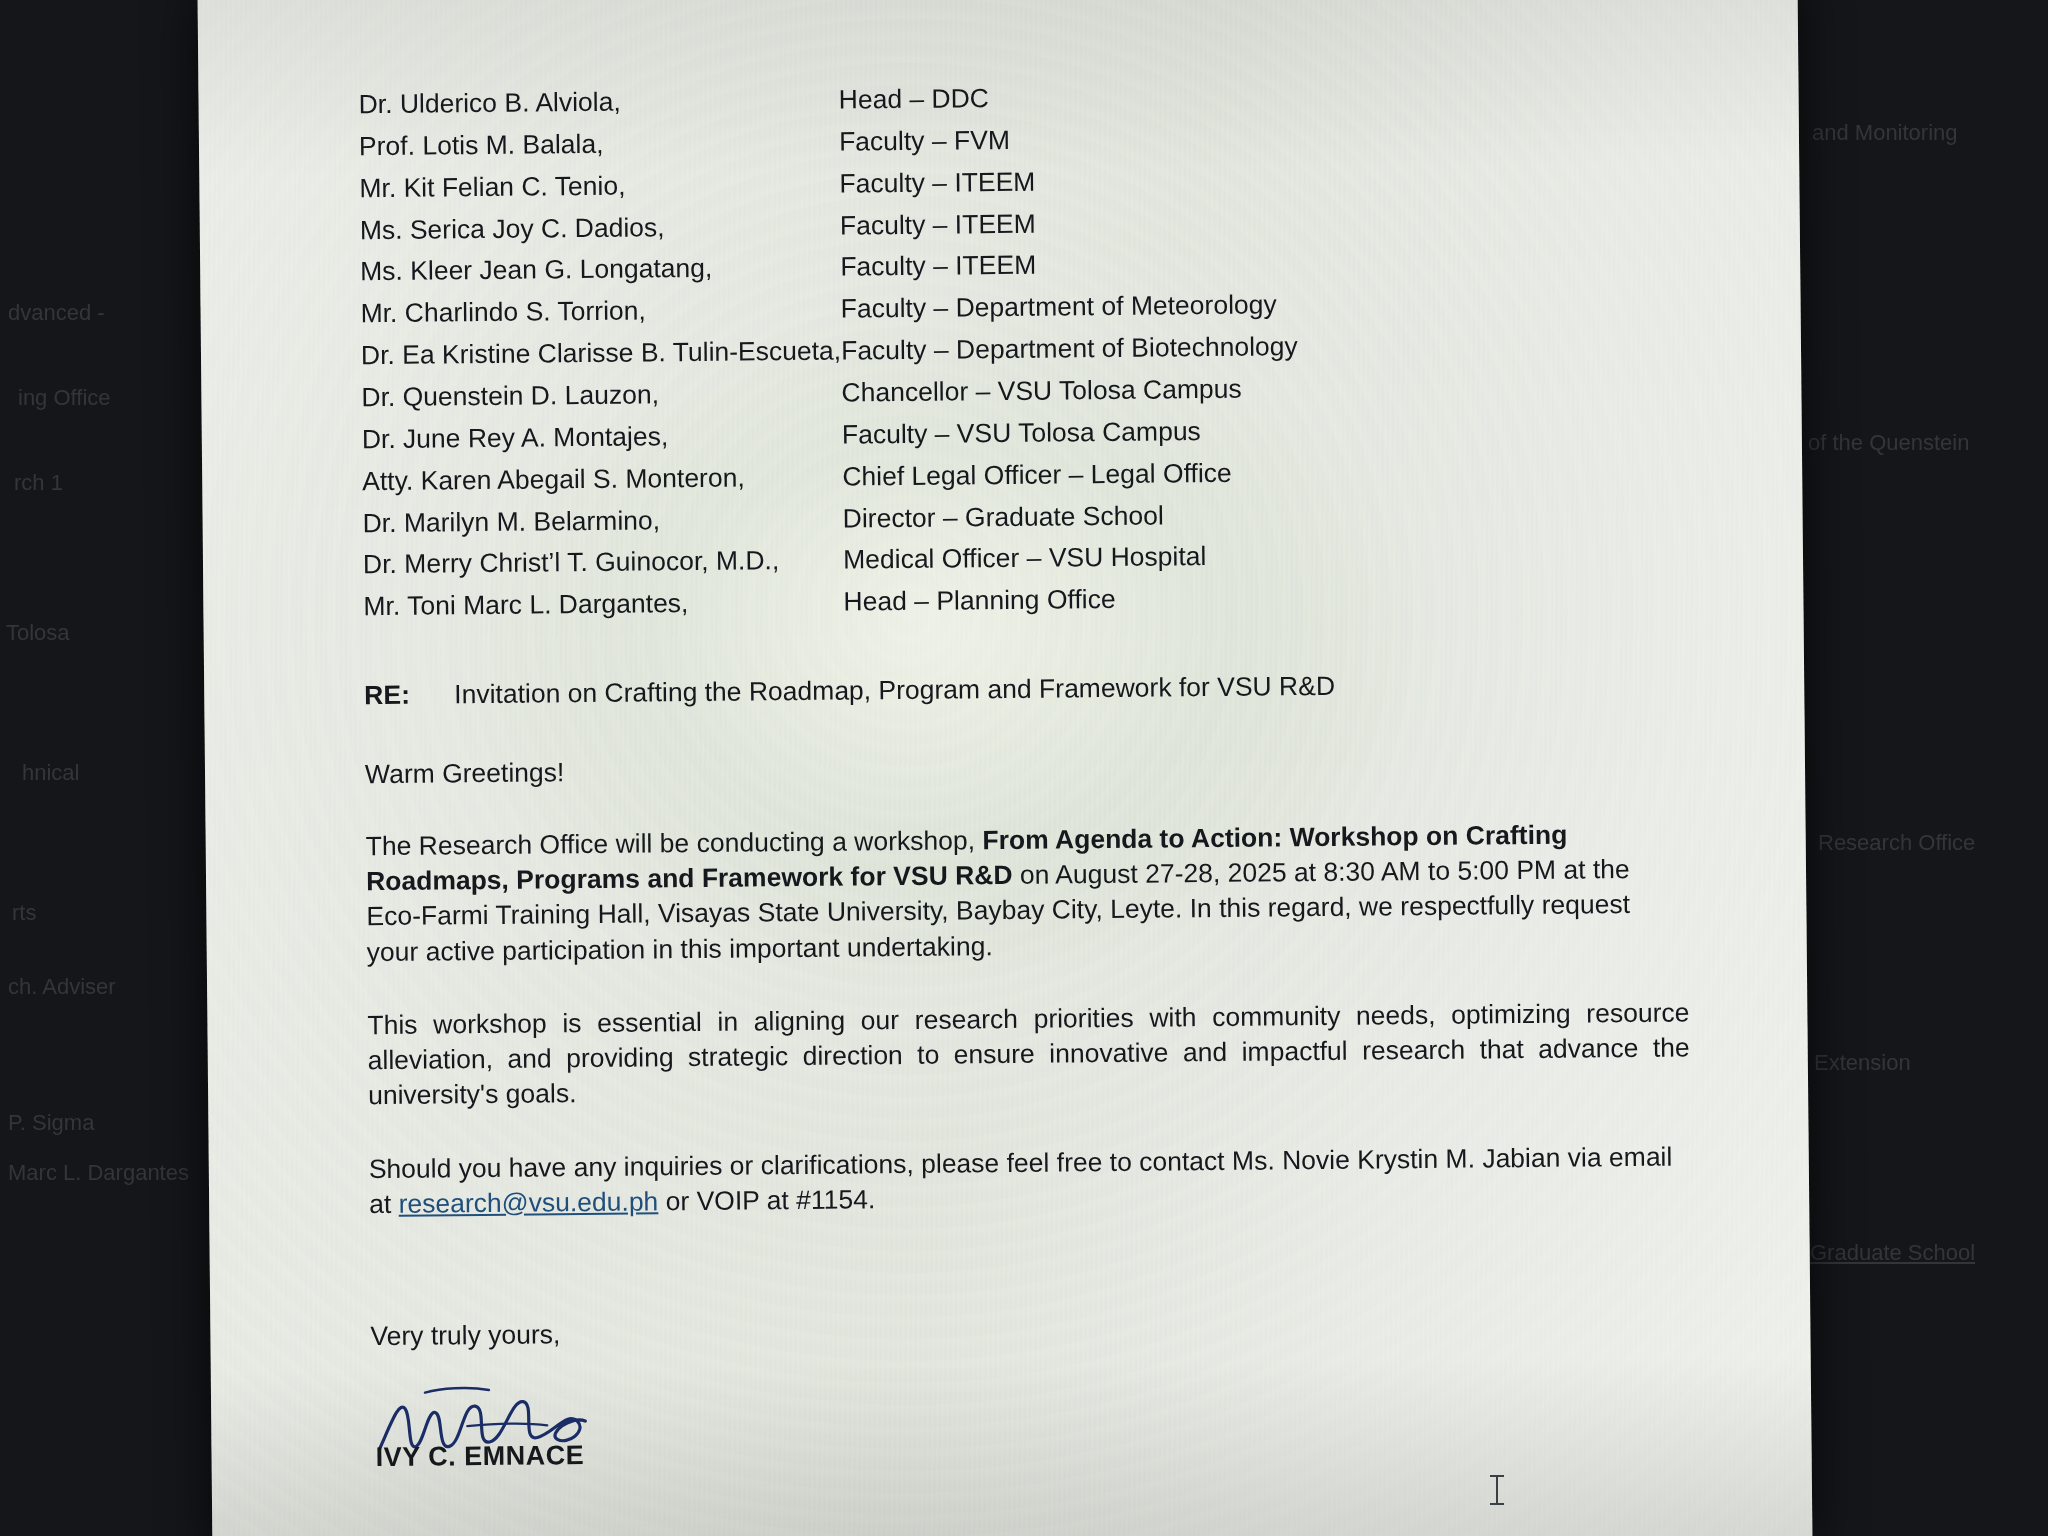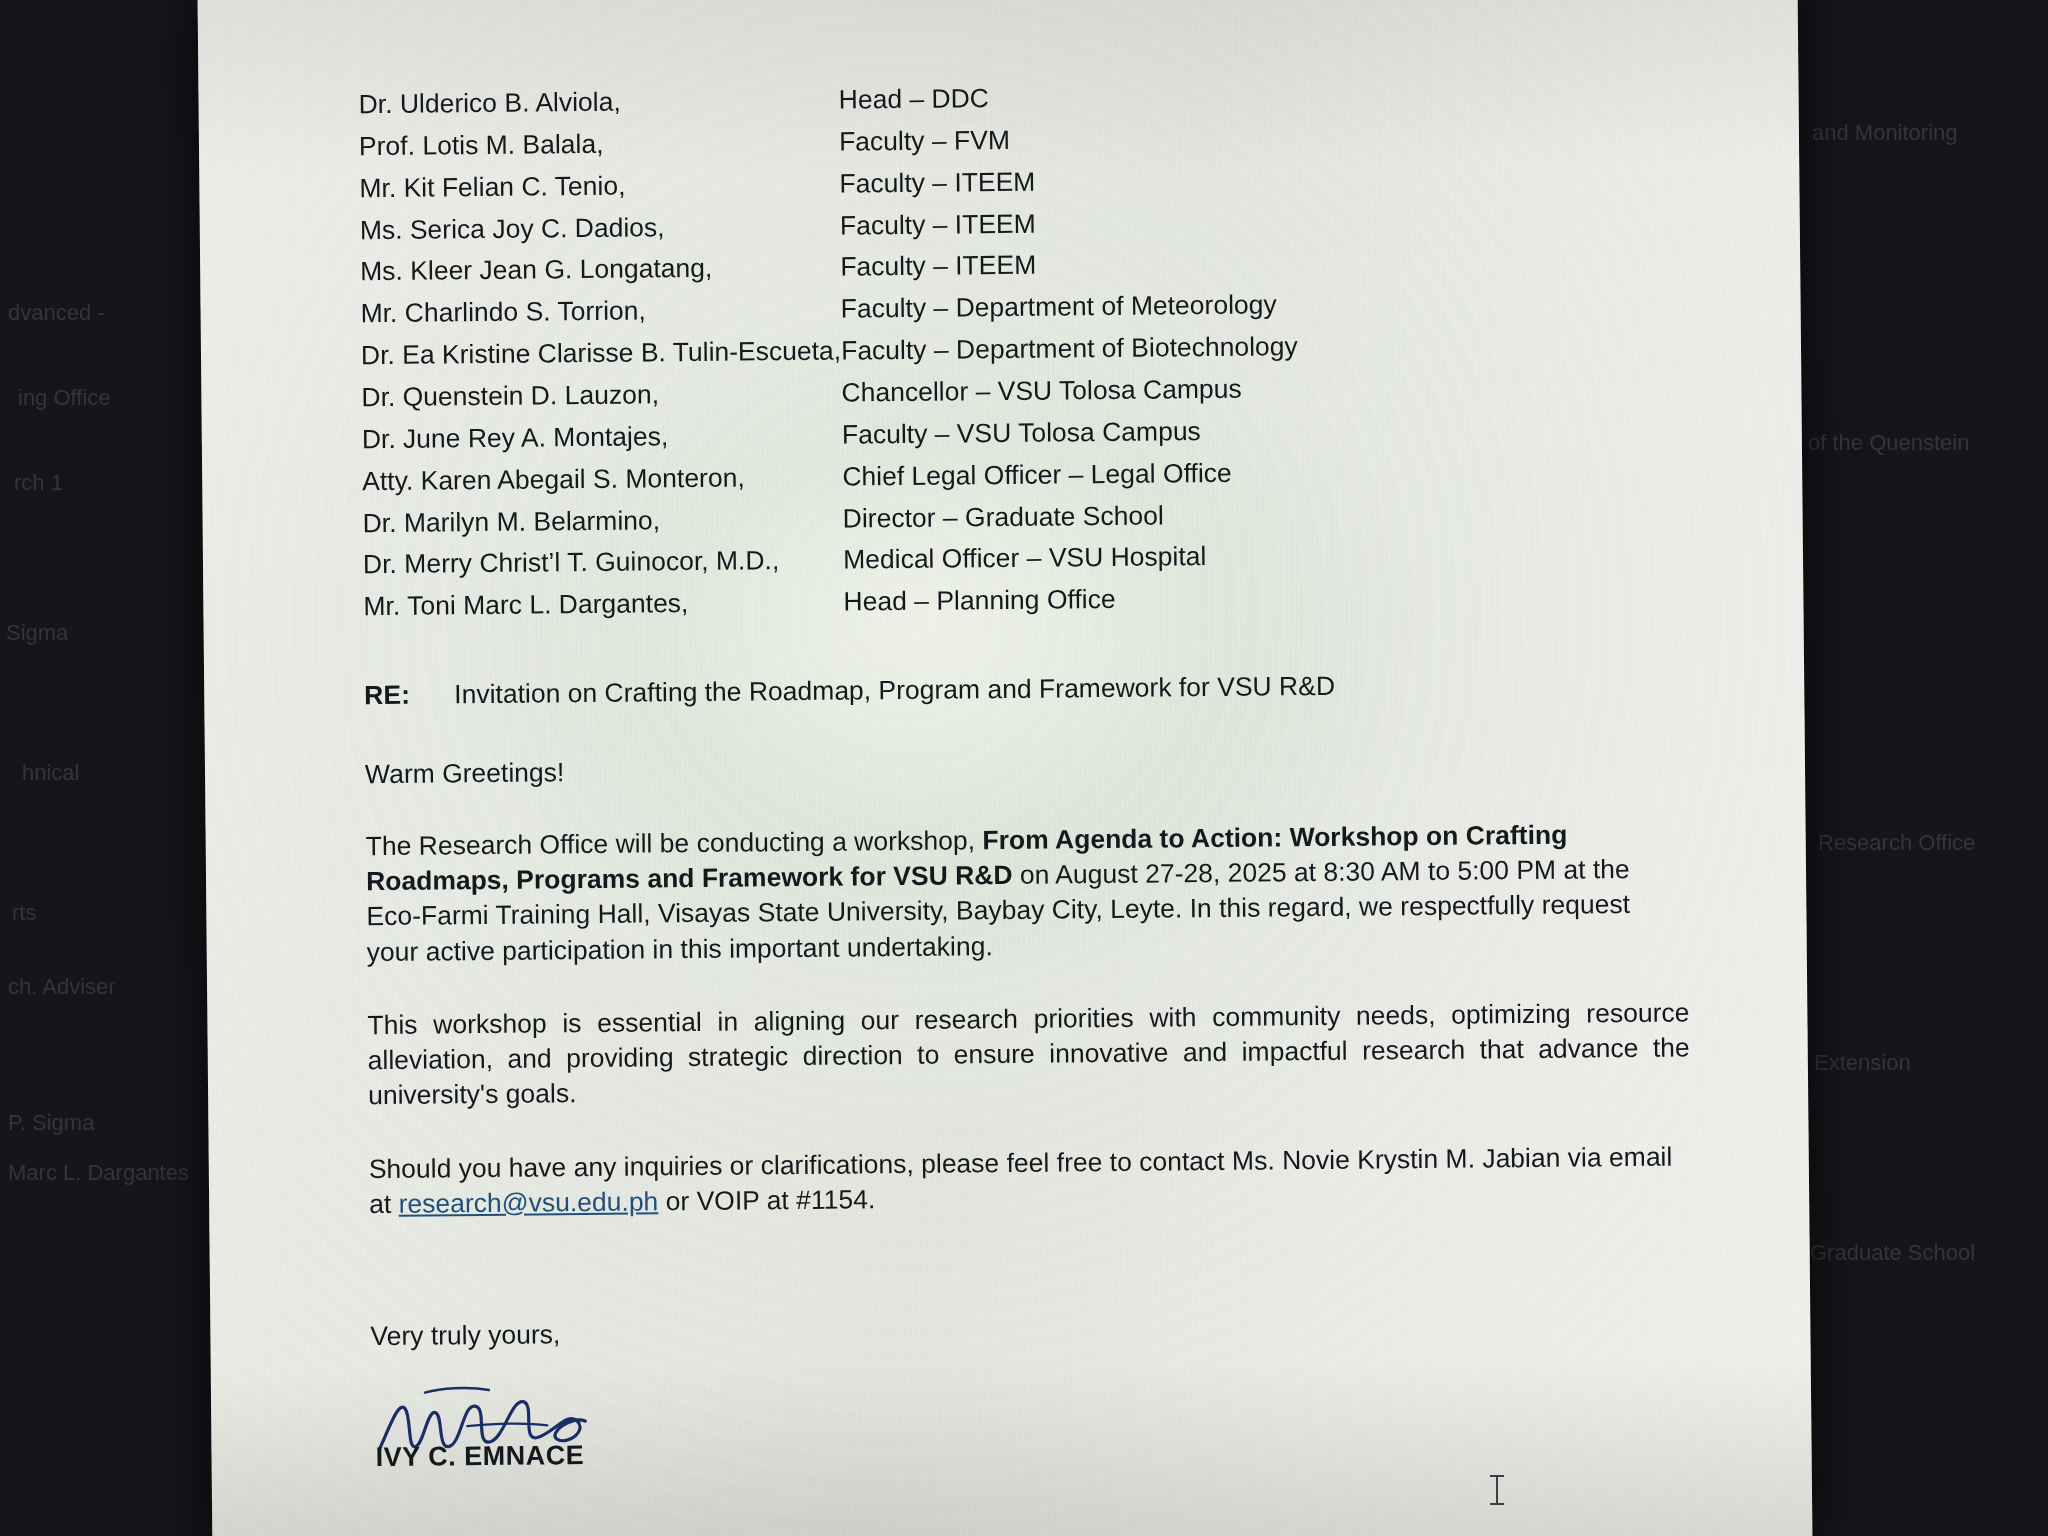--- a/index.html
+++ b/index.html
@@ -171,34 +171,34 @@
 </style>
 </head>
 <body>
 
 <div id="screen">
 
   <div class="bg-left">
     <div class="ghost" style="left:8px; top:300px;">dvanced -</div>
     <div class="ghost" style="left:18px; top:385px;">ing Office</div>
     <div class="ghost" style="left:14px; top:470px;">rch 1</div>
-    <div class="ghost" style="left:6px; top:620px;">Sigma</div>
+    <div class="ghost" style="left:6px; top:620px;">Tolosa</div>
     <div class="ghost" style="left:22px; top:760px;">hnical</div>
     <div class="ghost" style="left:12px; top:900px;">rts</div>
     <div class="ghost" style="left:8px; top:974px;">ch. Adviser</div>
     <div class="ghost" style="left:8px; top:1110px;">P. Sigma</div>
     <div class="ghost" style="left:8px; top:1160px;">Marc L. Dargantes</div>
   </div>
 
   <div class="bg-right">
     <div class="ghost" style="left:14px; top:120px;">and Monitoring</div>
     <div class="ghost" style="left:10px; top:430px;">of the Quenstein</div>
     <div class="ghost" style="left:20px; top:830px;">Research Office</div>
     <div class="ghost" style="left:16px; top:1050px;">Extension</div>
-    <div class="ghost" style="left:12px; top:1240px;">Graduate School</div>
+    <div class="ghost" style="left:12px; top:1240px;text-decoration:underline;">Graduate School</div>
   </div>
 
   <div id="paper">
     <div id="doc">
 
       <table class="recipients">
         <tbody>
           <tr>
             <td class="name">Dr. Ulderico B. Alviola,</td>
             <td class="role">Head – DDC</td>

